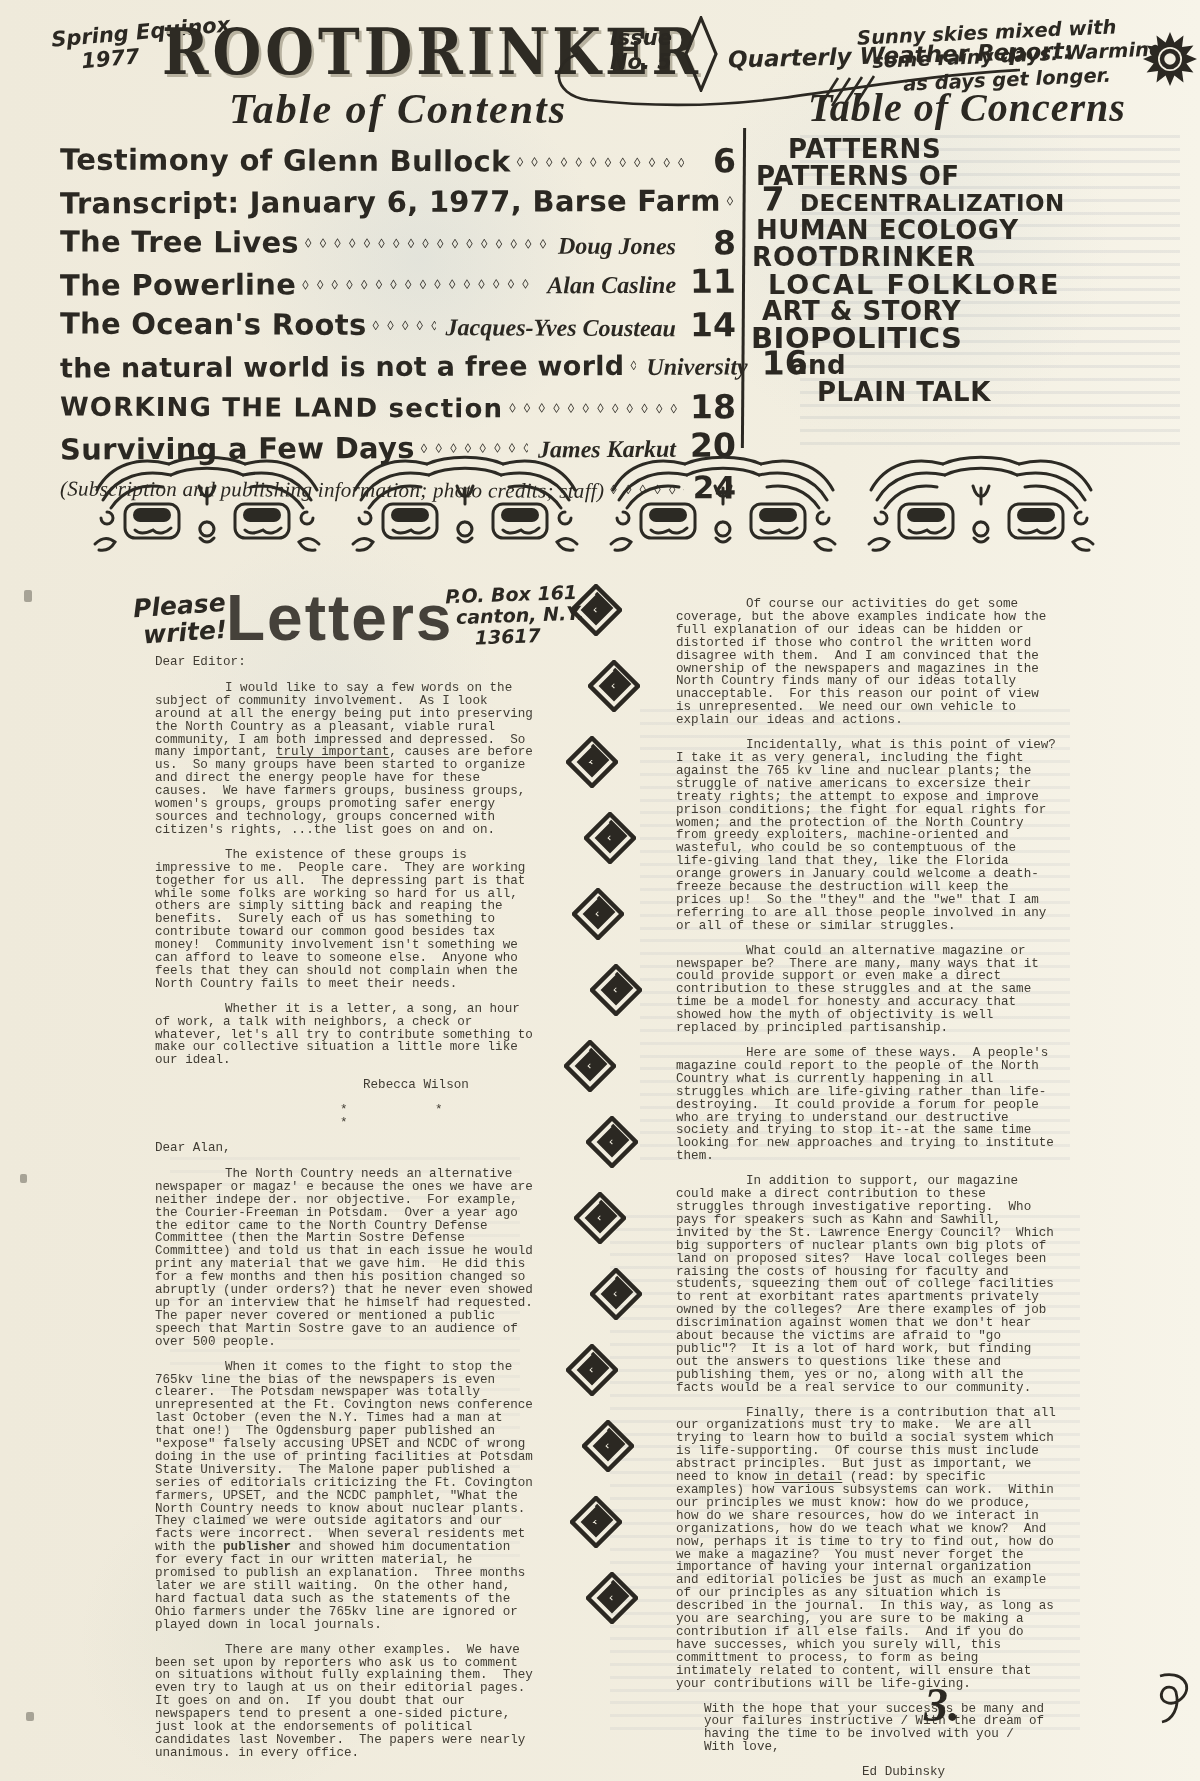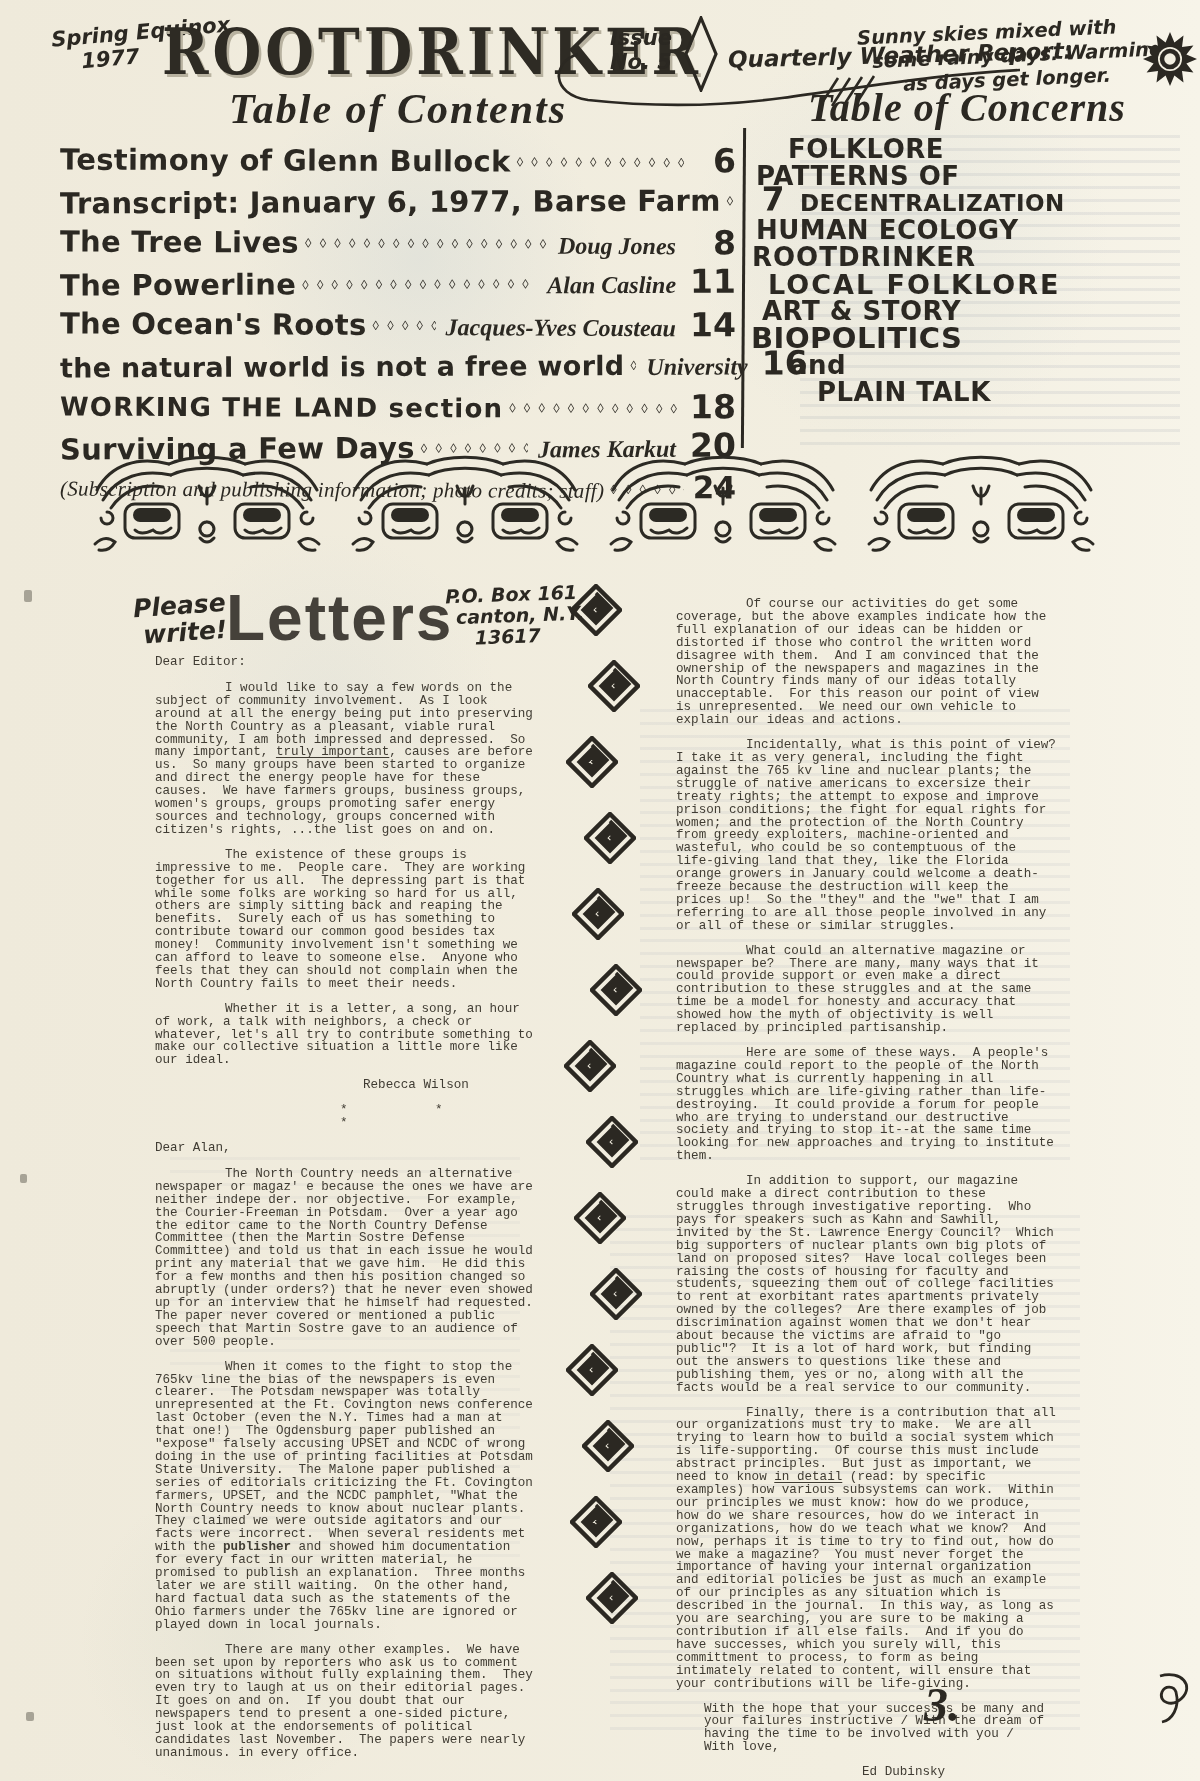--- a/index.html
+++ b/index.html
@@ -191,21 +191,21 @@
           <span class="toc-page">24</span>
         </div>
       </div>
   </section>
 
   <div class="abs divider z1"></div>
 
   <section class="abs concerns z1">
     <h2 class="concerns-heading">Table of Concerns</h2>
     <div id="concerns-list">
-        <div class="concern">FOLKLORE</div>
+        <div class="concern">PATTERNS</div>
         <div class="concern">PATTERNS OF</div>
         <div class="concern">DECENTRALIZATION</div>
         <div class="concern">HUMAN ECOLOGY</div>
         <div class="concern">ROOTDRINKER</div>
         <div class="concern">LOCAL FOLKLORE</div>
         <div class="concern">ART &amp; STORY</div>
         <div class="concern">BIOPOLITICS</div>
         <div class="concern">and</div>
         <div class="concern">PLAIN TALK</div>
       </div>

